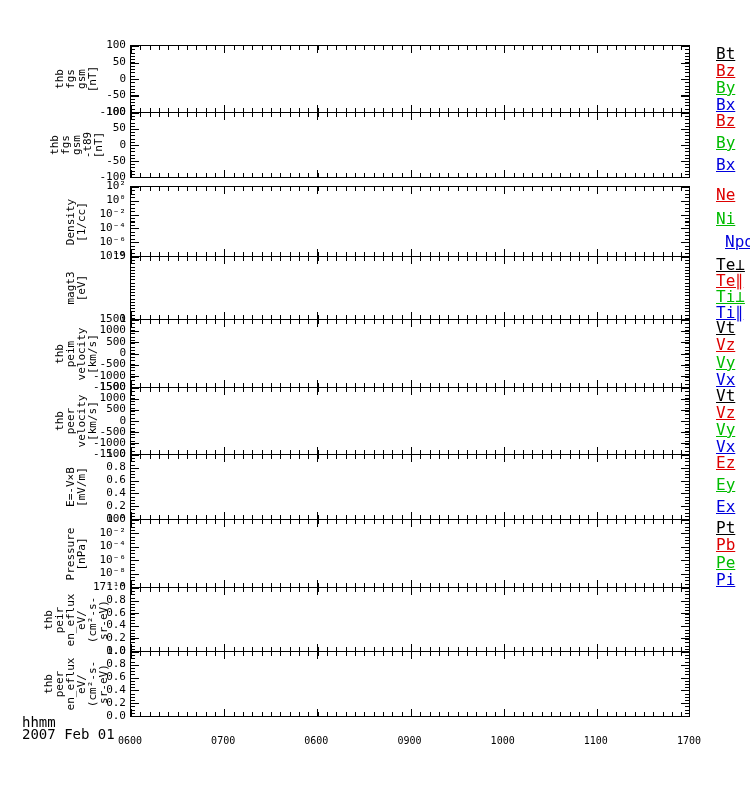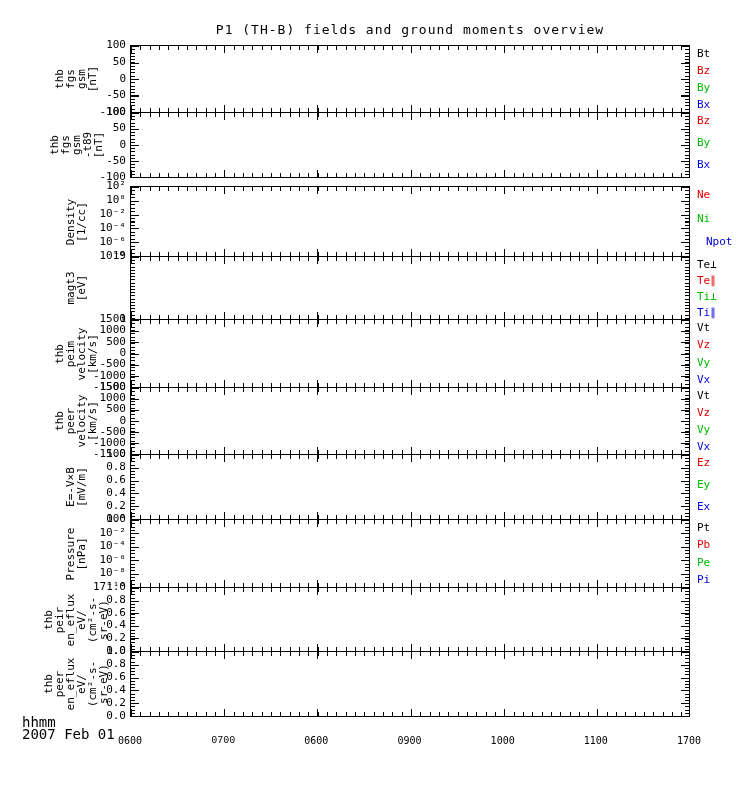--- a/index.html
+++ b/index.html
@@ -20,32 +20,31 @@
   .tickov{position:absolute;pointer-events:none;}
   .ytick{
     position:absolute;left:56px;width:70px;text-align:right;
     font-size:11px;line-height:12px;white-space:nowrap;
   }
   .ylab{
     position:absolute;font-size:11px;line-height:11px;text-align:center;
     white-space:pre;transform:translate(-50%,-50%) rotate(-90deg);
   }
   .leg{
-    position:absolute;left:697px;font-size:11px;line-height:12px;white-space:nowrap;
+    position:absolute;left:716px;font-size:16px;line-height:12px;white-space:nowrap;text-decoration:underline;
   }
   .xtick{
     position:absolute;width:56px;text-align:center;font-size:10px;top:735px;
   }
   .foot{position:absolute;left:22px;font-size:14px;line-height:12px;}
 </style>
 </head>
 <body>
 
 <div id="plot">
-  <div class="title">P1 (TH-B) fields and ground moments overview</div>
   <div class="foot" style="top:716px">hhmm</div>
   <div class="foot" style="top:728px">2007 Feb 01</div>
 <div class="panel" style="top: 45px; height: 66px;">
       <div class="tickov" style="left: 0px; right: 0px; top: 0px; height: 4px; background-image: repeating-linear-gradient(90deg, rgb(0, 0, 0) 0px, rgb(0, 0, 0) 1px, transparent 1px, transparent 9.33px);"></div>
       <div class="tickov" style="left: 0px; right: 0px; top: 0px; height: 7px; background-image: repeating-linear-gradient(90deg, rgb(0, 0, 0) 0px, rgb(0, 0, 0) 1px, transparent 1px, transparent 93.17px);"></div>
       <div class="tickov" style="left: 0px; right: 0px; bottom: 0px; height: 4px; background-image: repeating-linear-gradient(90deg, rgb(0, 0, 0) 0px, rgb(0, 0, 0) 1px, transparent 1px, transparent 9.33px);"></div>
       <div class="tickov" style="left: 0px; right: 0px; bottom: 0px; height: 7px; background-image: repeating-linear-gradient(90deg, rgb(0, 0, 0) 0px, rgb(0, 0, 0) 1px, transparent 1px, transparent 93.17px);"></div>
       <div class="tickov" style="left: 0px; top: 0px; bottom: 0px; width: 4px; background-image: repeating-linear-gradient(rgb(0, 0, 0) 0px, rgb(0, 0, 0) 1px, transparent 1px, transparent 3.3px);"></div>
       <div class="tickov" style="left: 0px; top: 0px; bottom: 0px; width: 8px; background-image: repeating-linear-gradient(rgb(0, 0, 0) 0px, rgb(0, 0, 0) 1px, transparent 1px, transparent 16.5px);"></div>
       <div class="tickov" style="right: 0px; top: 0px; bottom: 0px; width: 4px; background-image: repeating-linear-gradient(rgb(0, 0, 0) 0px, rgb(0, 0, 0) 1px, transparent 1px, transparent 3.3px);"></div>
@@ -257,19 +256,19 @@
     <div class="ytick" style="top: 684px;">0.4</div>
     <div class="ytick" style="top: 697px;">0.2</div>
     <div class="ytick" style="top: 710px;">0.0</div>
     <div class="ylab" style="left: 76px; top: 684px;">thb
 peer
 en_eflux
 eV/
 (cm²-s-
 sr-eV)</div>
     <div class="xtick" style="left: 102px;">0600</div>
-    <div class="xtick" style="left: 195.167px; font-family: Liberation Mono, monospace;">0700</div>
+    <div class="xtick" style="left: 195.167px;">0700</div>
     <div class="xtick" style="left: 288.333px;">0600</div>
     <div class="xtick" style="left: 381.5px;">0900</div>
     <div class="xtick" style="left: 474.667px;">1000</div>
     <div class="xtick" style="left: 567.833px;">1100</div>
     <div class="xtick" style="left: 661px;">1700</div>
   </div>
 
 </body></html>

